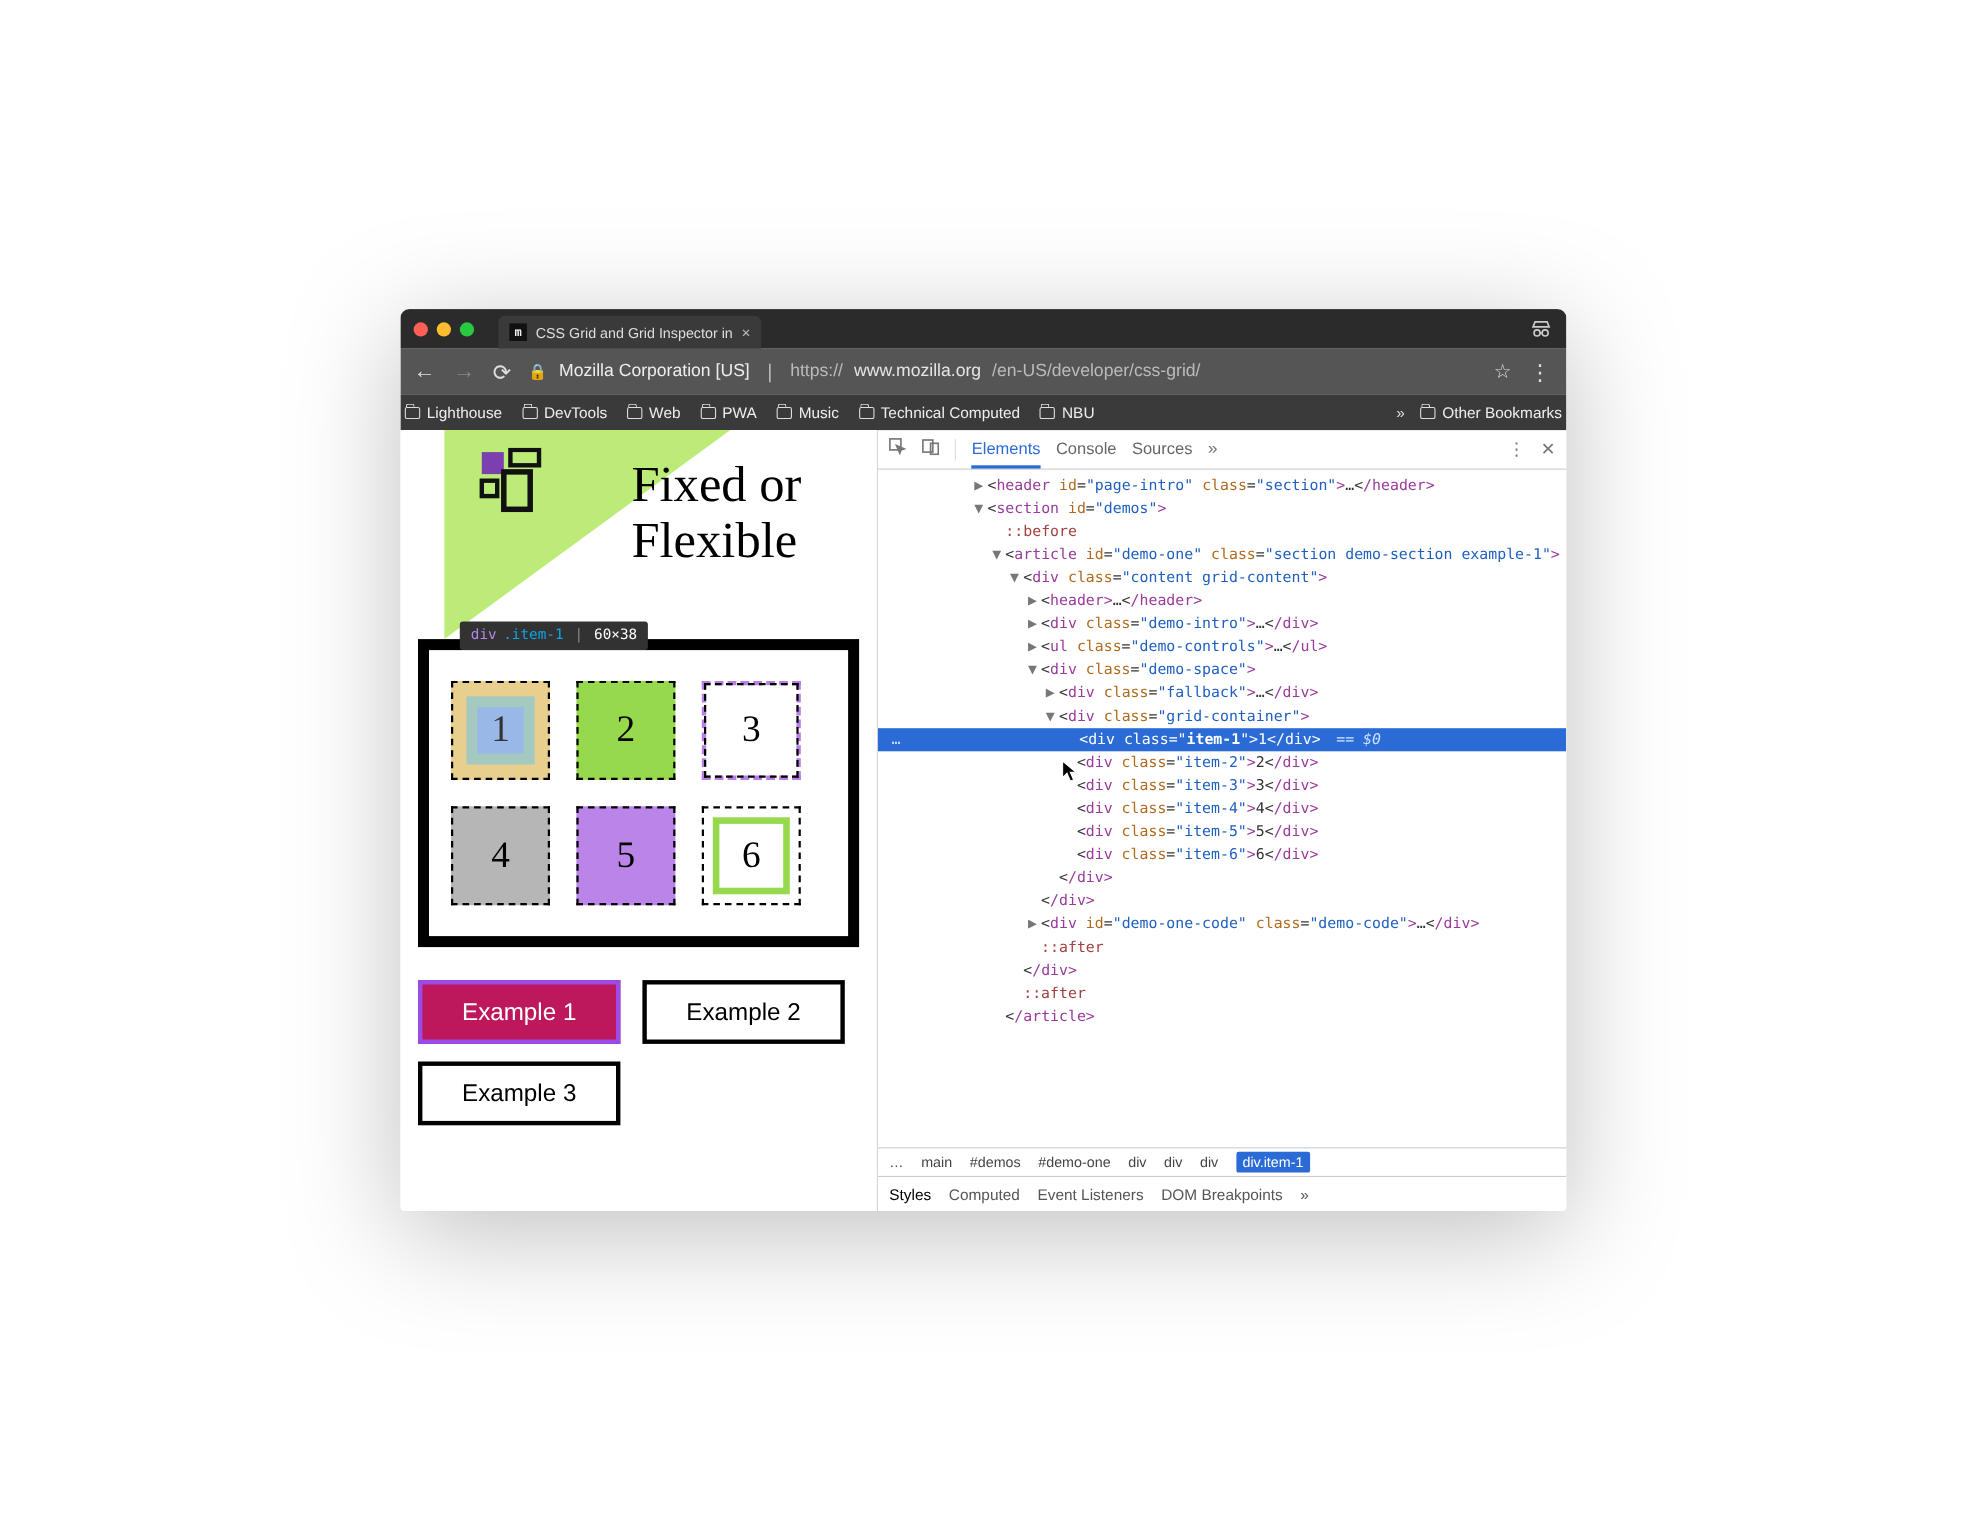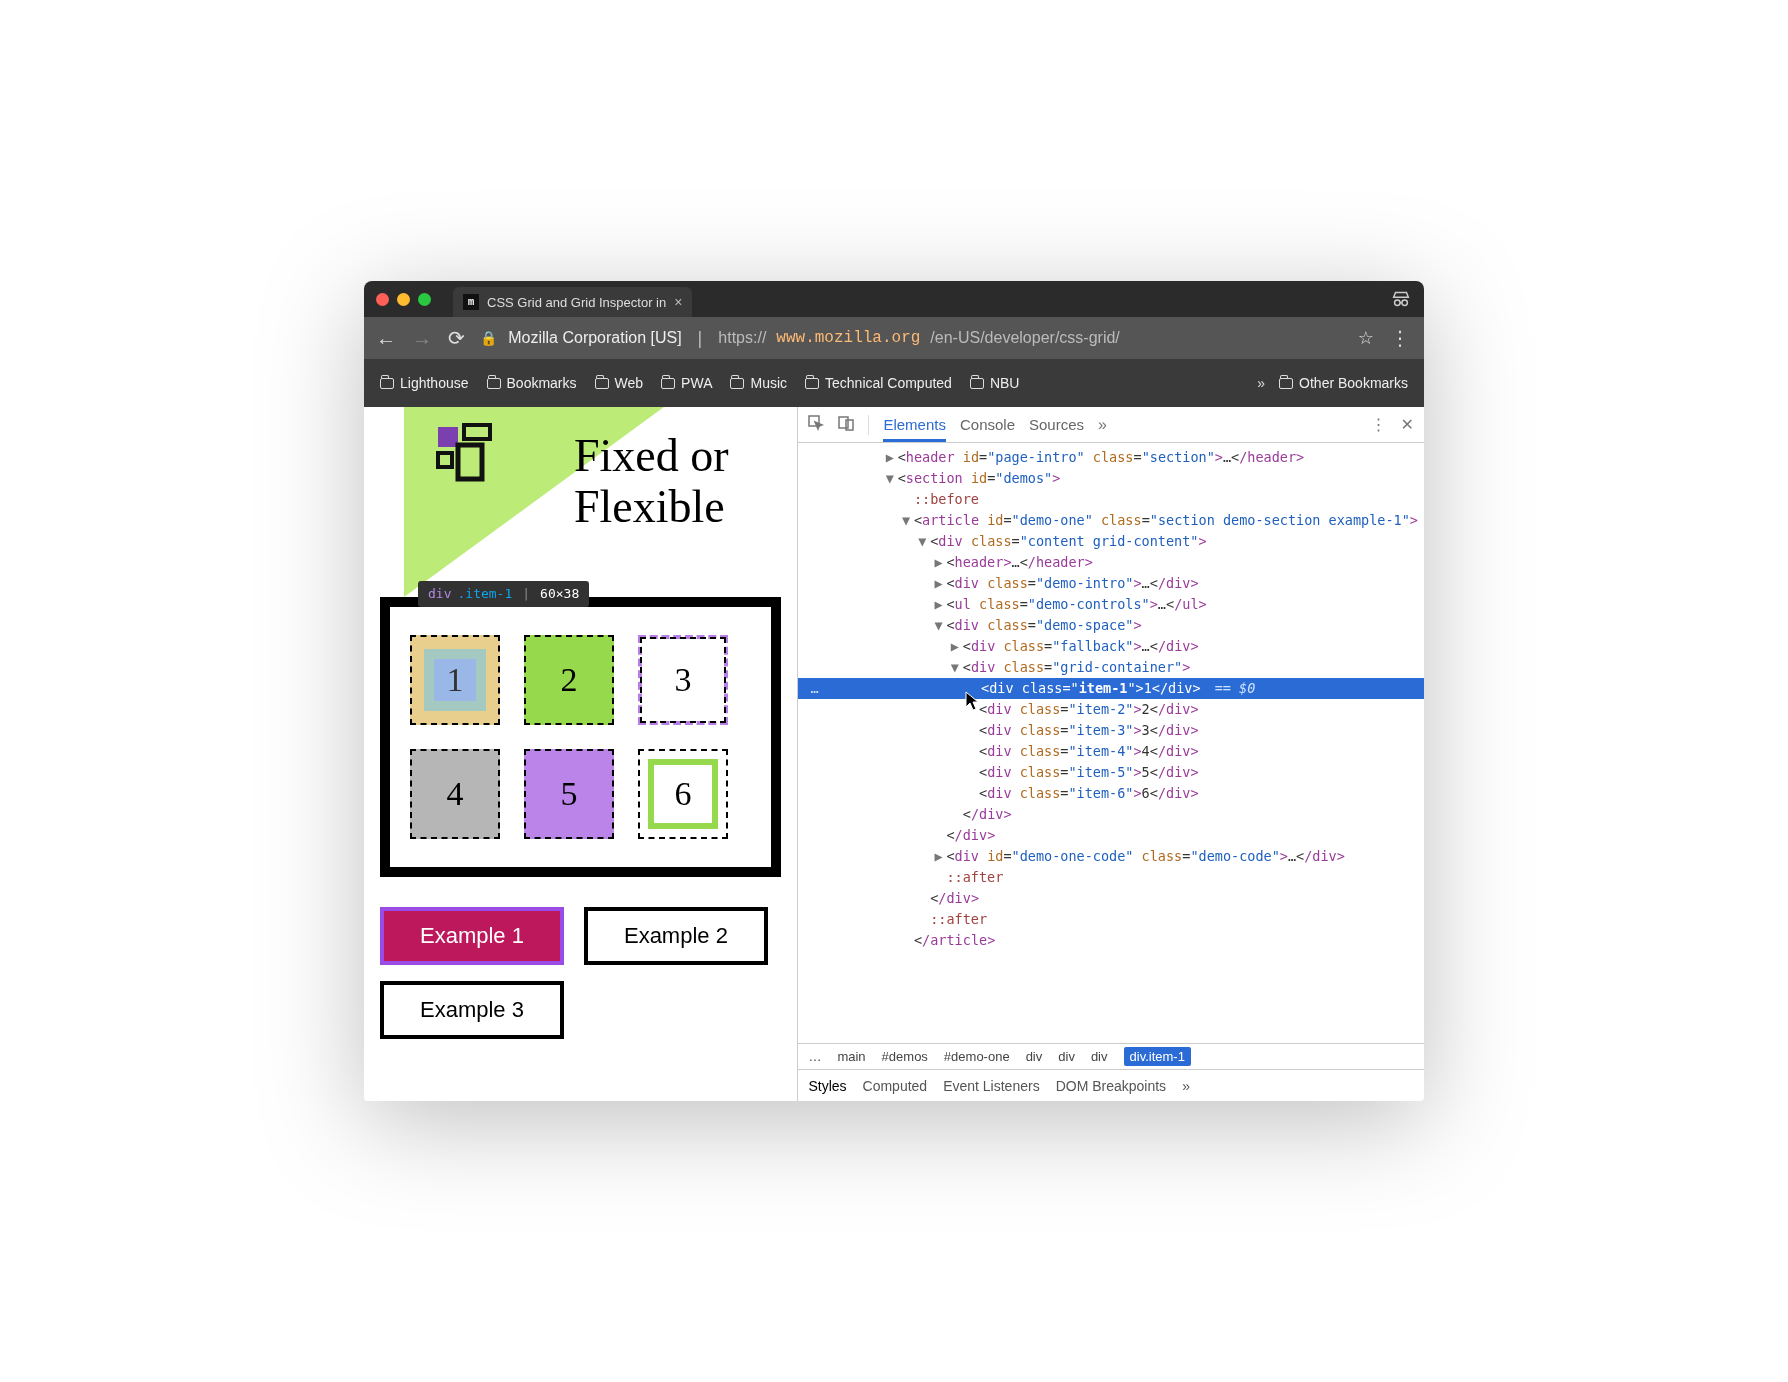--- a/index.html
+++ b/index.html
@@ -76,31 +76,31 @@
     flex:1;
     display:flex;
     align-items:center;
     gap: 10px;
     font-size: 16px;
   }
   .lock { font-size:14px; }
   .addr .org { color:#eee; }
   .addr .sep { color:#bbb; margin:0 6px; font-size:18px; }
   .addr .url-dim { color:#bbb; }
-  .addr .url-host { color:#fdba74;font-family:Liberation Mono, monospace; }
+  .addr .url-host { color:#e5e5e5; }
   .star { font-size:18px; }
   .menu-dots { font-size:20px; letter-spacing:2px; }
 
   
   .bookmarks {
     background: #3a3a3a;
-    height: 48px;
+    height: 32px;
     display:flex;
     align-items:center;
-    padding: 0 16px;
+    padding: 0 4px;
     gap: 18px;
     color:#eee;
     font-size: 14px;
   }
   .bm { display:flex; align-items:center; gap:6px; }
   .folder-ic { width:14px; height:11px; border:1.5px solid #ddd; border-radius:2px; position:relative; }
   .folder-ic::before { content:""; position:absolute; top:-4px; left:0; width:6px; height:2px; border:1.5px solid #ddd; border-bottom:none; border-radius:2px 2px 0 0;}
   .bm-chev { color:#ddd; }
   .bm-right { margin-left:auto; display:flex; align-items:center; gap:14px; }
 
@@ -329,21 +329,21 @@
   </div>
 
   <div class="bookmarks">
     <div id="bm-container" style="display:flex; gap:18px;">
           <div class="bm">
             <span class="folder-ic"></span>
             <span>Lighthouse</span>
           </div>
           <div class="bm">
             <span class="folder-ic"></span>
-            <span>Bookmarks</span>
+            <span>DevTools</span>
           </div>
           <div class="bm">
             <span class="folder-ic"></span>
             <span>Web</span>
           </div>
           <div class="bm">
             <span class="folder-ic"></span>
             <span>PWA</span>
           </div>
           <div class="bm">

